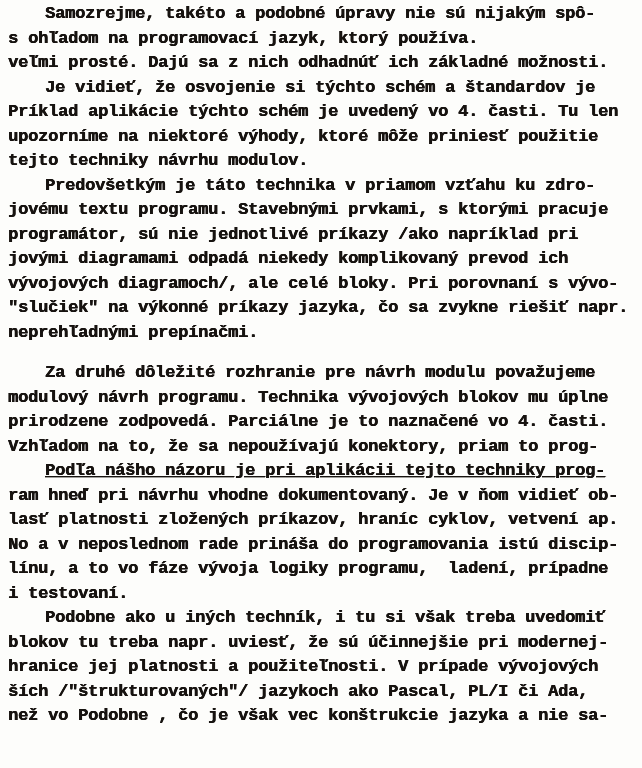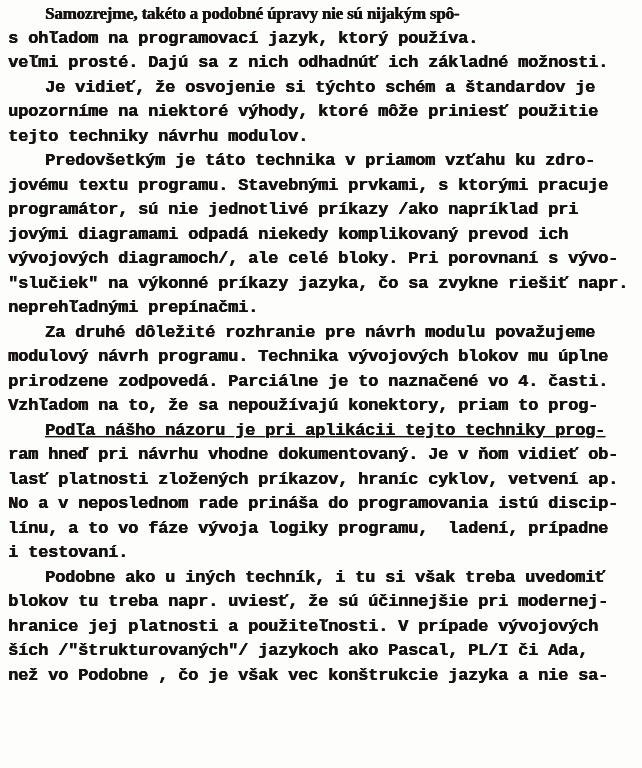--- a/index.html
+++ b/index.html
@@ -31,34 +31,35 @@
     overflow: hidden;
   }
   .line.indent {
     padding-left: 37px;     
   }
 </style>
 </head>
 <body style="background: rgb(253, 253, 251);">
 
 <main class="page" style="color: rgb(23, 19, 16);">
-    <div class="line indent" style="padding-left: 37px; font-family: Liberation Serif, serif;">Samozrejme, takéto a podobné úpravy nie sú nijakým spô-</div>
+    <div class="line indent" style="padding-left: 37px;">Samozrejme, takéto a podobné úpravy nie sú nijakým spô-</div>
     <div class="line">s ohľadom na programovací jazyk, ktorý používa.</div>
     <div class="line">veľmi prosté. Dajú sa z nich odhadnúť ich základné možnosti.</div>
     <div class="line indent" style="padding-left: 37px;">Je vidieť, že osvojenie si týchto schém a štandardov je</div>
+    <div class="line">Príklad aplikácie týchto schém je uvedený vo 4. časti. Tu len</div>
     <div class="line">upozorníme na niektoré výhody, ktoré môže priniesť použitie</div>
     <div class="line">tejto techniky návrhu modulov.</div>
     <div class="line indent" style="padding-left: 37px; font-family: Liberation Mono, monospace;">Predovšetkým je táto technika v priamom vzťahu ku zdro-</div>
     <div class="line">jovému textu programu. Stavebnými prvkami, s ktorými pracuje</div>
     <div class="line">programátor, sú nie jednotlivé príkazy /ako napríklad pri</div>
     <div class="line">jovými diagramami odpadá niekedy komplikovaný prevod ich</div>
     <div class="line">vývojových diagramoch/, ale celé bloky. Pri porovnaní s vývo-</div>
     <div class="line">"slučiek" na výkonné príkazy jazyka, čo sa zvykne riešiť napr.</div>
     <div class="line">neprehľadnými prepínačmi.</div>
-    <div class="line indent" style="padding-left: 37px;">Za druhé dôležité rozhranie pre návrh modulu považujeme</div>
+    <div class="line indent" style="padding-left: 37px; margin-top: 16px;">Za druhé dôležité rozhranie pre návrh modulu považujeme</div>
     <div class="line">modulový návrh programu. Technika vývojových blokov mu úplne</div>
     <div class="line">prirodzene zodpovedá. Parciálne je to naznačené vo 4. časti.</div>
     <div class="line">Vzhľadom na to, že sa nepoužívajú konektory, priam to prog-</div>
     <div class="line indent" style="padding-left: 37px; text-decoration: underline;">Podľa nášho názoru je pri aplikácii tejto techniky prog-</div>
     <div class="line">ram hneď pri návrhu vhodne dokumentovaný. Je v ňom vidieť ob-</div>
     <div class="line">lasť platnosti zložených príkazov, hraníc cyklov, vetvení ap.</div>
     <div class="line">No a v neposlednom rade prináša do programovania istú discip-</div>
     <div class="line">línu, a to vo fáze vývoja logiky programu,  ladení, prípadne</div>
     <div class="line">i testovaní.</div>
     <div class="line indent" style="padding-left: 37px;">Podobne ako u iných techník, i tu si však treba uvedomiť</div>

